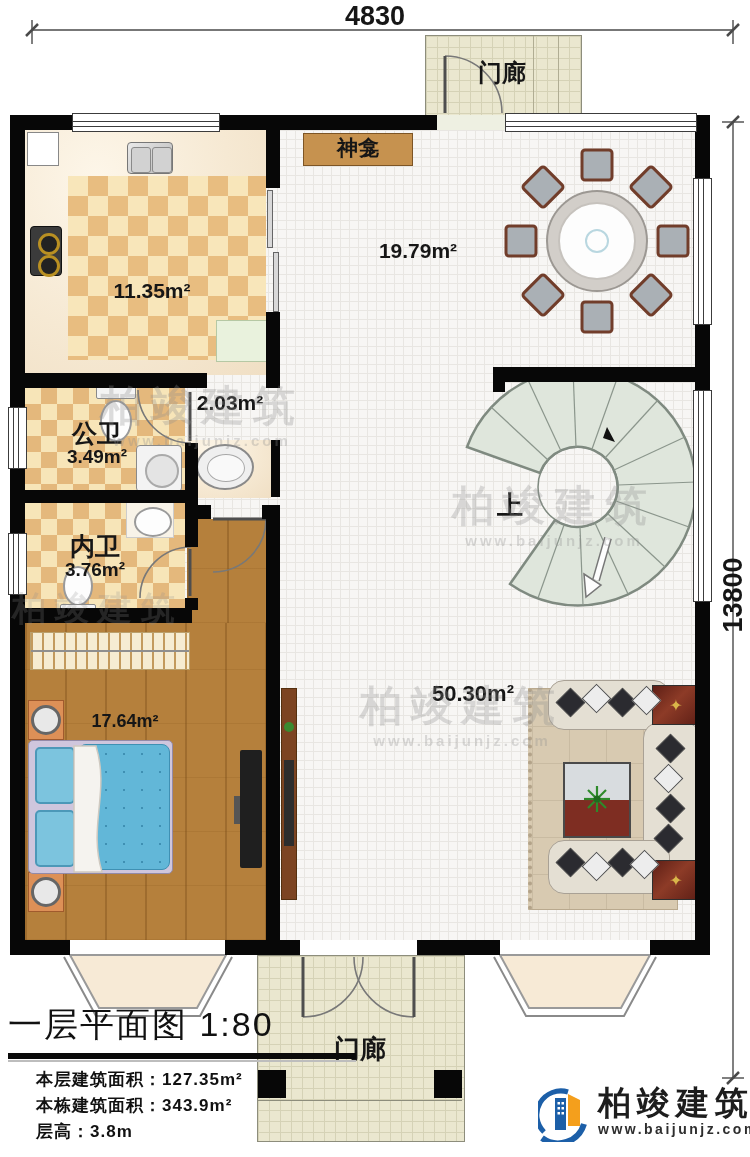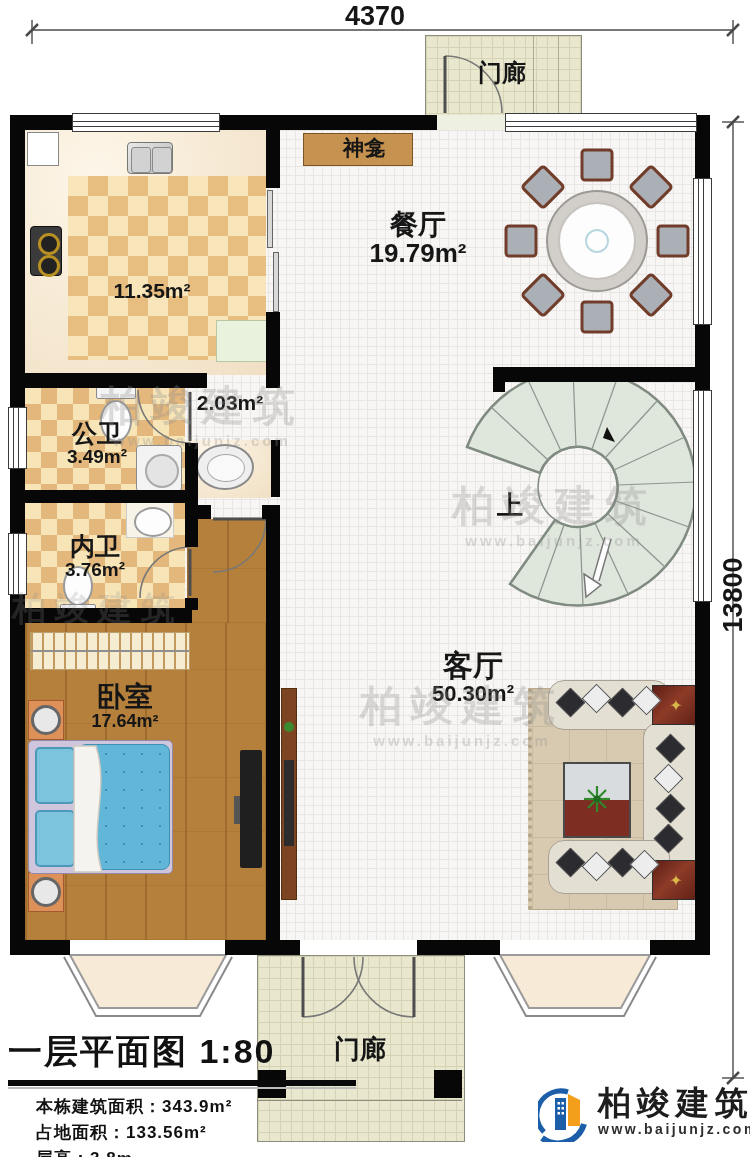--- a/index.html
+++ b/index.html
@@ -35,21 +35,21 @@
   .endtbl{background:linear-gradient(135deg,#5e1f16,#8d3b27 45%,#5e1f16);border:1px solid #2e2e2e;
           display:flex;align-items:center;justify-content:center;color:#d9b64a;font-size:16px;}
   svg.overlay{position:absolute;left:0;top:0;z-index:4;pointer-events:none;}
   svg.dims{z-index:6;}
   
   .wm{position:absolute;color:#8f8f8f;opacity:.30;font-weight:bold;z-index:7;white-space:nowrap;text-align:center;}
   .wm .big{font-size:42px;letter-spacing:9px;display:block;}
   .wm .url{font-size:15px;letter-spacing:3px;display:block;margin-top:-2px;}
   
   #infoblock{position:absolute;left:8px;top:1002px;z-index:8;}
-  #infoblock .title{font-size:34px;font-weight:bold;letter-spacing:2px;white-space:nowrap;margin-top:27px;}
+  #infoblock .title{font-size:34px;font-weight:normal;letter-spacing:2px;white-space:nowrap;}
   #infoblock .rule{width:348px;height:6px;background:#0a0a0a;margin:5px 0 1px 0;}
   #infoblock .rule2{width:348px;height:2px;background:#bdbdbd;margin-bottom:6px;}
   #infoblock .iline{font-size:17px;font-weight:bold;margin:3px 0 0 28px;letter-spacing:1px;}
   
   #logo{position:absolute;left:538px;top:1086px;z-index:8;display:flex;align-items:flex-start;}
   #logo .ltxt{margin-left:6px;}
   #logo .lname{font-size:33px;font-weight:bold;letter-spacing:6px;color:#1d1d1d;line-height:1.05;}
   #logo .lurl{font-size:14px;font-weight:bold;letter-spacing:2.5px;color:#2e2e2e;}
 </style>
 </head>
@@ -266,36 +266,33 @@
         <line x1="733" y1="20" x2="733" y2="44"></line>
       <line x1="26" y1="36" x2="38" y2="24" stroke-width="2.5"></line>
         <line x1="727" y1="36" x2="739" y2="24" stroke-width="2.5"></line>
       <line x1="733" y1="122" x2="733" y2="1078"></line>
       <line x1="722" y1="122" x2="744" y2="122"></line>
         <line x1="722" y1="1078" x2="744" y2="1078"></line>
       <line x1="727" y1="128" x2="739" y2="116" stroke-width="2.5"></line>
         <line x1="727" y1="1084" x2="739" y2="1072" stroke-width="2.5"></line>
     </g>
   </svg>
-  <div class="lbl" style="left:325px;top:2px;width:100px;font-size:27px;">4370</div>
+  <div class="lbl" style="left:325px;top:2px;width:100px;font-size:27px;">4830</div>
   <div class="lbl" style="left:692px;top:580px;width:84px;height:30px;font-size:27px;transform:rotate(-90deg);">13800</div>
 
   <div class="lbl" style="left:432px;top:60px;width:140px;font-size:24px;">门廊</div>
   <div class="lbl" style="left:82px;top:280px;width:140px;font-size:21px;text-align:center;">11.35m²</div>
-  <div class="lbl" style="left:348px;top:210px;width:140px;font-size:28px;">餐厅</div>
-  <div class="lbl" style="left:348px;top:240px;width:140px;font-size:26px;">19.79m²</div>
-  <div class="lbl" style="left:303px;top:137px;width:110px;font-size:21px;margin-left:6px;">神龛</div>
+  <div class="lbl" style="left:348px;top:240px;width:140px;font-size:21px;">19.79m²</div>
+  <div class="lbl" style="left:303px;top:137px;width:110px;font-size:21px;">神龛</div>
   <div class="lbl" style="left:45px;top:420px;width:104px;font-size:25px;">公卫</div>
   <div class="lbl" style="left:45px;top:447px;width:104px;font-size:19px;">3.49m²</div>
   <div class="lbl" style="left:180px;top:392px;width:100px;font-size:21px;">2.03m²</div>
   <div class="lbl" style="left:43px;top:533px;width:104px;font-size:25px;">内卫</div>
   <div class="lbl" style="left:43px;top:560px;width:104px;font-size:19px;">3.76m²</div>
-  <div class="lbl" style="left:55px;top:682px;width:140px;font-size:28px;">卧室</div>
   <div class="lbl" style="left:55px;top:712px;width:140px;font-size:18px;">17.64m²</div>
-  <div class="lbl" style="left:398px;top:650px;width:150px;font-size:30px;">客厅</div>
   <div class="lbl" style="left:398px;top:682px;width:150px;font-size:22px;">50.30m²</div>
   <div class="lbl" style="left:490px;top:492px;width:40px;font-size:26px;">上</div>
   <div class="lbl" style="left:290px;top:1036px;width:140px;font-size:26px;">门廊</div>
 
   <div class="wm" style="left:100px;top:378px;">
     <span class="big">柏竣建筑</span>
       <span class="url">www.baijunjz.com</span>
   </div>
   <div class="wm" style="left:452px;top:478px;">
     <span class="big">柏竣建筑</span>
@@ -306,22 +303,22 @@
       <span class="url">www.baijunjz.com</span>
   </div>
   <div class="wm" style="left:12px;top:586px;opacity:.22;">
     <span class="big" style="font-size:34px;">柏竣建筑</span>
   </div>
 
   <div id="infoblock">
     <div class="title"><span>一层平面图</span> <span>1:80</span></div>
     <div class="rule"></div>
       <div class="rule2"></div>
+    <div class="iline">本层建筑面积：127.35m²</div>
     <div class="iline">本栋建筑面积：343.9m²</div>
-    <div class="iline">占地面积：133.56m²</div>
     <div class="iline">层高：3.8m</div>
   </div>
 
   <div id="logo">
     <svg width="54" height="56" viewBox="0 0 54 56">
       <path d="M6,46 A24,24 0 0 1 30,6" fill="none" stroke="#1c5fa8" stroke-width="5"></path>
       <path d="M4,52 A27,27 0 0 0 46,38" fill="none" stroke="#1c5fa8" stroke-width="6"></path>
       <rect x="17" y="12" width="11" height="32" fill="#1c5fa8"></rect>
       <rect x="19.5" y="16" width="2.5" height="2.5" fill="#fff"></rect>
         <rect x="23.5" y="16" width="2.5" height="2.5" fill="#fff"></rect>

